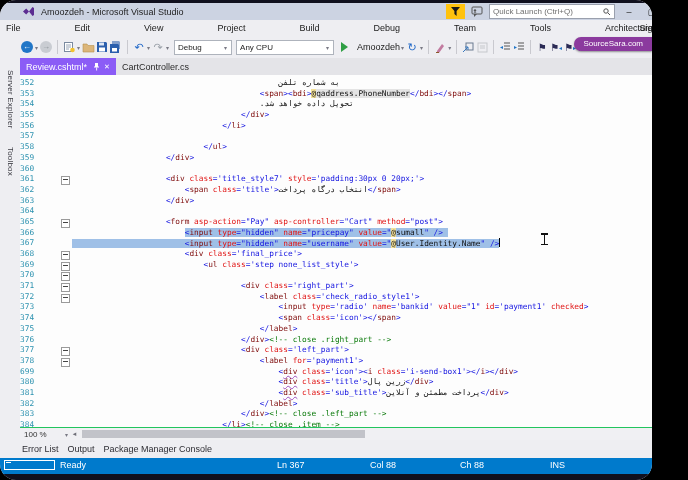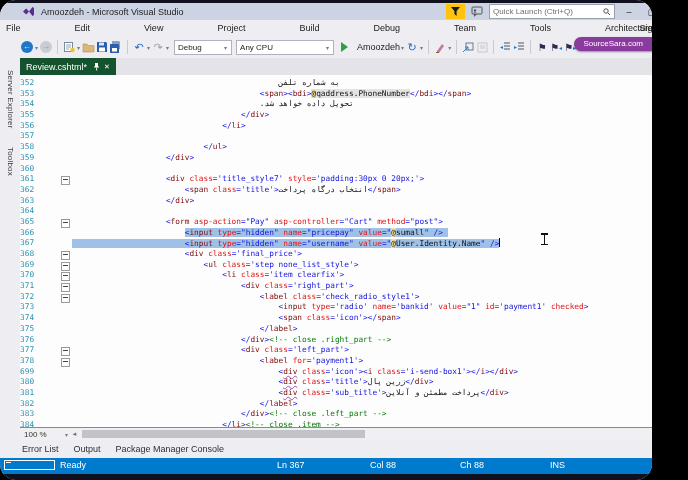--- a/index.html
+++ b/index.html
@@ -47,21 +47,21 @@
   .main{position:absolute;top:58px;left:0;width:688px;height:382px;display:flex;}
   .side{width:20px;background:#eeeef2;position:relative;}
   .vtab{writing-mode:vertical-rl;font-size:8px;color:#3c3c44;margin:8px 0 10px 0;display:block;
         text-align:left;letter-spacing:.2px;}
   .side .stack{position:absolute;top:4px;left:0;width:20px;display:flex;flex-direction:column;align-items:center;}
   .center{width:648px;display:flex;flex-direction:column;}
 
   
   .tabstrip{height:17px;background:#e4e4e8;display:flex;align-items:flex-end;font-size:9px;}
   .tab{height:17px;display:flex;align-items:center;padding:0 6px;white-space:nowrap;}
-  .tab.active{background:#14532d;color:#fff;}
+  .tab.active{background:#8b5cf6;color:#fff;}
   .tab.inactive{color:#2a2a2a;}
   .tab .pin{margin-left:6px;display:flex;}
   .tab .x{margin-left:4px;font-size:7px;}
 
   
   .editor{position:relative;height:353px;background:#fdfdfd;overflow:hidden;}
   .lines{position:absolute;left:0;top:3px;right:13px;}
   .ln-row{display:flex;height:10.7px;line-height:10.7px;font-family:"DejaVu Sans Mono",monospace;font-size:7.8px;}
   .lnum{width:34px;text-align:left;padding-right:5px;color:#2b91af;flex:none;
         font-family:"DejaVu Sans Mono",monospace;}
@@ -96,21 +96,21 @@
   
   .hscroll{height:12px;background:#f0f0f3;border-top:1px solid #22c55e;display:flex;align-items:center;font-size:8px;color:#333;}
   .zoomsel{width:40px;height:10px;display:flex;align-items:center;padding-left:4px;background:#f0f0f3;}
   .hs-arrow{width:11px;text-align:center;font-size:6px;color:#6f6f78;}
   .hs-track{flex:1;position:relative;height:12px;}
   .hs-thumb{position:absolute;left:2px;top:2px;height:8px;width:49%;background:#c2c3c9;}
 
   
   .paneltabs{position:absolute;top:440px;left:0;width:688px;height:18px;background:#eeeef2;display:flex;
              align-items:center;padding-left:22px;box-sizing:border-box;font-size:9px;color:#2e2e34;}
-  .ptab{margin-right:15px;white-space:nowrap;}
+  .ptab{margin-right:9px;white-space:nowrap;}
 
   
   .statusbar{position:absolute;top:458px;left:0;width:688px;height:16px;background:#007acc;color:#fff;font-size:9px;}
   .statusbar span{position:absolute;top:2px;white-space:nowrap;padding-left:40px;}
   .sb-icon{left:4px;top:3px;width:9px;height:8px;border:1px solid #fff;position:absolute;}
   .sb-icon::after{content:"";position:absolute;left:1px;top:1px;width:5px;height:1px;background:#fff;}
   .sb-ready{left:20px;} .sb-ln{left:237px;} .sb-col{left:330px;} .sb-ch{left:420px;} .sb-ins{left:510px;}
   .sb-src{right:8px;left:auto;}
   svg{display:block;}
 </style>
@@ -296,20 +296,23 @@
           <span class="tab active">
             <span>Review.cshtml*</span>
             <span class="pin">
               <svg width="7" height="8" viewBox="0 0 7 8">
                 <path d="M2 0h3v3.5h1v1H1v-1h1z" fill="#fff"></path>
                 <rect x="3.2" y="4.5" width="0.9" height="3" fill="#fff"></rect>
               </svg>
             </span>
             <span class="x">✕</span>
           </span>
+          <span class="tab inactive">
+            <span>CartController.cs</span>
+          </span>
         </div>
 
       <div class="editor">
         <div class="lines" id="lines">
             <div class="ln-row">
               <span class="lnum">352</span>
               <span class="fold"></span>
               <span class="code">                                            <span class="sg-t">به شماره تلفن</span></span>
             </div>
             <div class="ln-row">
@@ -403,21 +406,20 @@
               <span class="fold">
                 <span class="foldbox"></span>
               </span>
               <span class="code">                            <span class="sg-d">&lt;</span><span class="sg-g">ul</span><span class="sg-a"> class</span><span class="sg-v">='step none_list_style'</span><span class="sg-d">&gt;</span></span>
             </div>
             <div class="ln-row">
               <span class="lnum">370</span>
               <span class="fold">
                 <span class="foldbox"></span>
               </span>
-              <span class="code">                                <span class="sg-d">&lt;</span><span class="sg-g">li</span><span class="sg-a"> class</span><span class="sg-v">='item clearfix'</span><span class="sg-d">&gt;</span></span>
             </div>
             <div class="ln-row">
               <span class="lnum">371</span>
               <span class="fold">
                 <span class="foldbox"></span>
               </span>
               <span class="code">                                    <span class="sg-d">&lt;</span><span class="sg-g">div</span><span class="sg-a"> class</span><span class="sg-v">='right_part'</span><span class="sg-d">&gt;</span></span>
             </div>
             <div class="ln-row">
               <span class="lnum">372</span>

